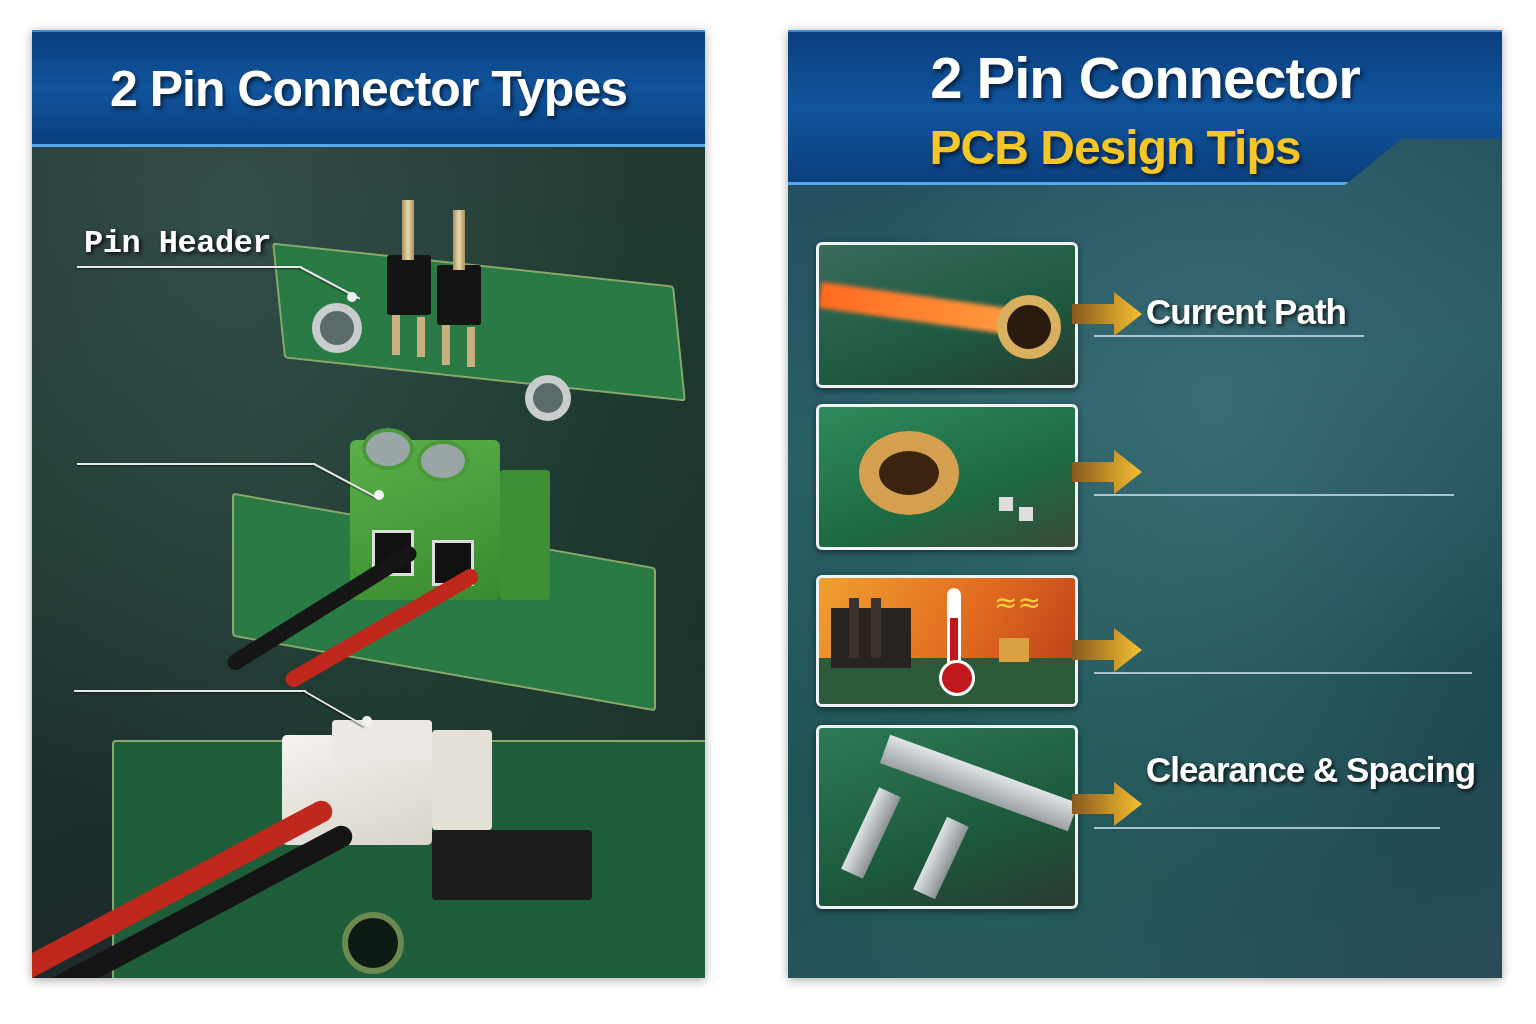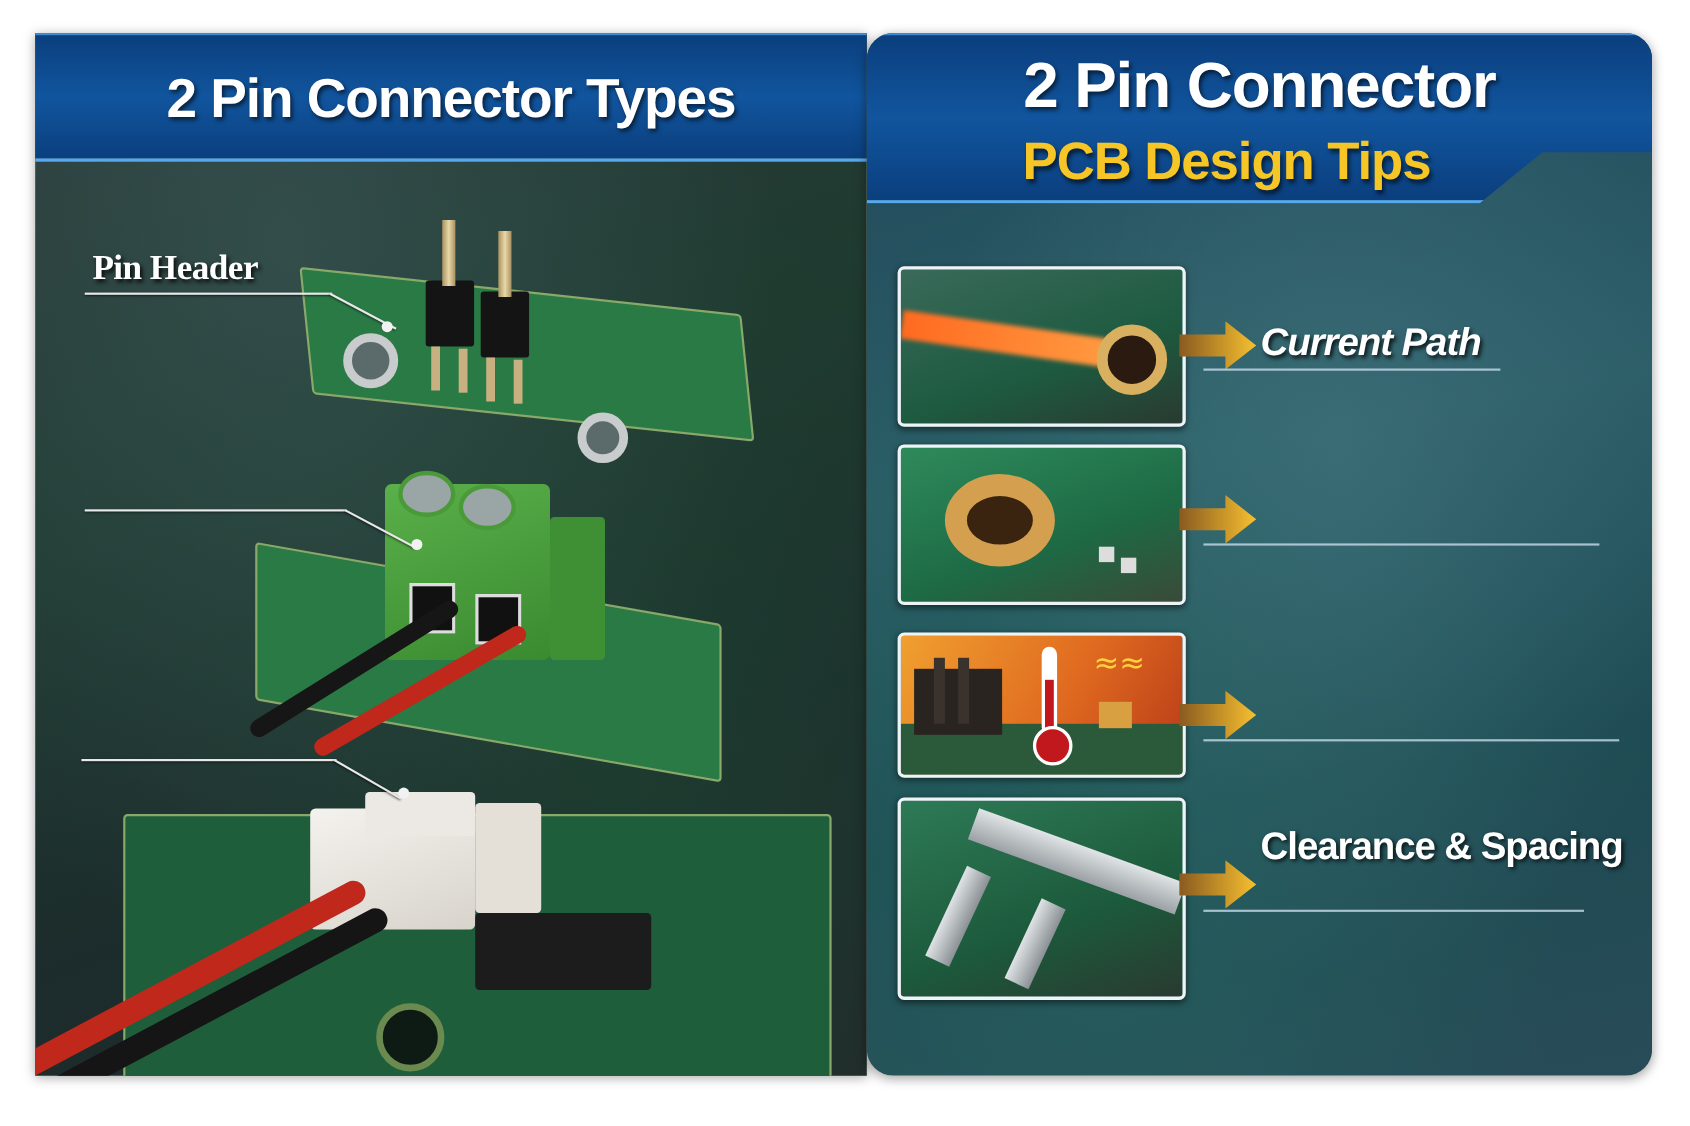--- a/index.html
+++ b/index.html
@@ -1,41 +1,41 @@
 <!DOCTYPE html>
 <html><head>
 <meta charset="utf-8">
 <style>
   html,body{margin:0;padding:0;}
   body{width:1536px;height:1024px;background:#ffffff;position:relative;overflow:hidden;font-family:"DejaVu Sans",sans-serif;}
   .panel{position:absolute;box-shadow:0 2px 10px rgba(0,0,0,0.35);overflow:hidden;}
-  #left{left:32px;top:30px;width:756px;height:948px;
+  #left{left:32px;top:30px;width:673px;height:948px;
     background:
       radial-gradient(ellipse at 30% 20%, rgba(60,90,90,0.6), transparent 60%),
       radial-gradient(ellipse at 70% 70%, rgba(30,70,50,0.6), transparent 60%),
       linear-gradient(160deg,#2c3a3a 0%,#1f3a30 40%,#1c2c2c 70%,#22282a 100%);}
   #right{left:788px;top:30px;width:714px;height:948px;
     background:
       radial-gradient(ellipse at 60% 40%, rgba(70,120,130,0.55), transparent 60%),
       radial-gradient(ellipse at 30% 80%, rgba(40,110,100,0.5), transparent 60%),
-      linear-gradient(170deg,#21485a 0%,#2a5c66 40%,#1d4a52 70%,#284c58 100%); border-radius: 24px;}
+      linear-gradient(170deg,#21485a 0%,#2a5c66 40%,#1d4a52 70%,#284c58 100%);}
   .banner{position:absolute;left:0;top:0;width:100%;height:112px;
     background:linear-gradient(180deg,#0b3f7e 0%,#11559e 50%,#0b3f7e 100%);
     border-top:2px solid #3a8ad6;border-bottom:3px solid #58a8ee;}
   .banner-title{position:absolute;left:0;width:100%;text-align:center;color:#fff;
     font-family:"Liberation Sans",sans-serif;font-weight:bold;font-size:50px;letter-spacing:-1px;
     text-shadow:2px 3px 4px rgba(0,0,0,0.6);}
   #left .banner-title{top:28px;}
   #right .banner{height:150px;clip-path:polygon(0 0,100% 0,100% 70%,86% 70%,78% 100%,0 100%);}
   #right .banner-title{top:12px;font-size:58px;}
   .banner-sub{position:absolute;left:0;width:100%;top:88px;text-align:center;color:#f6c526;
     font-family:"Liberation Sans",sans-serif;font-weight:bold;font-size:48px;letter-spacing:-1px;padding-right:60px;box-sizing:border-box;
     text-shadow:2px 3px 4px rgba(0,0,0,0.6);}
   .pcb{position:absolute;background:#2a7a46;border:2px solid #8aa86a;border-radius:4px;}
-  .label{position:absolute;color:#fff;font-family:Liberation Serif, serif;font-weight:bold;font-size:32px;
+  .label{position:absolute;color:#fff;font-family:Liberation Mono, monospace;font-weight:bold;font-size:32px;
     text-shadow:2px 2px 4px rgba(0,0,0,0.85);letter-spacing:-0.5px;}
   .leader{position:absolute;height:2px;background:#e8e8e8;box-shadow:0 1px 2px rgba(0,0,0,0.6);}
   .dot{position:absolute;width:10px;height:10px;border-radius:50%;background:#f2f2f2;}
   .tip-card{position:absolute;left:28px;width:256px;height:140px;border:3px solid #eef3f6;border-radius:6px;
     box-shadow:0 2px 6px rgba(0,0,0,0.5);overflow:hidden;}
   .tip-arrow{position:absolute;left:284px;width:70px;height:44px;}
   .tip-label{position:absolute;left:358px;color:#fff;font-family:"Liberation Sans",sans-serif;font-weight:bold;font-size:35px;
     letter-spacing:-1px;text-shadow:2px 2px 4px rgba(0,0,0,0.8);white-space:nowrap;}
   .tip-line{position:absolute;left:306px;height:2px;background:rgba(200,220,235,0.8);}
 </style>
@@ -107,21 +107,21 @@
   </div>
   <svg class="tip-arrow" style="top:262px;" viewBox="0 0 70 44">
       <defs>
         <linearGradient id="ag1" x1="0" x2="1">
           <stop offset="0" stop-color="#8a5a20"></stop>
           <stop offset="1" stop-color="#f6c030"></stop>
         </linearGradient>
       </defs>
       <polygon points="0,12 42,12 42,0 70,22 42,44 42,32 0,32" fill="url(#ag1)"></polygon>
     </svg>
-  <div class="tip-label" style="top:262px;font-style:italic;">Current Path</div>
+  <div class="tip-label" style="top:262px;">Current Path</div>
   <div class="tip-line" style="top:305px;width:270px;"></div>
 
   <div class="tip-card" style="top:374px;background:linear-gradient(160deg,#2e8a5a,#1d6a45 60%,#3a4a38);">
     <div style="position:absolute;left:40px;top:24px;width:60px;height:44px;border-radius:50%;border:20px solid #d4a050;background:#3a2410;"></div>
     <div style="position:absolute;left:180px;top:90px;width:14px;height:14px;background:#ddd;"></div>
     <div style="position:absolute;left:200px;top:100px;width:14px;height:14px;background:#ddd;"></div>
   </div>
   <svg class="tip-arrow" style="top:420px;" viewBox="0 0 70 44">
       <polygon points="0,12 42,12 42,0 70,22 42,44 42,32 0,32" fill="url(#ag1)"></polygon>
     </svg>

